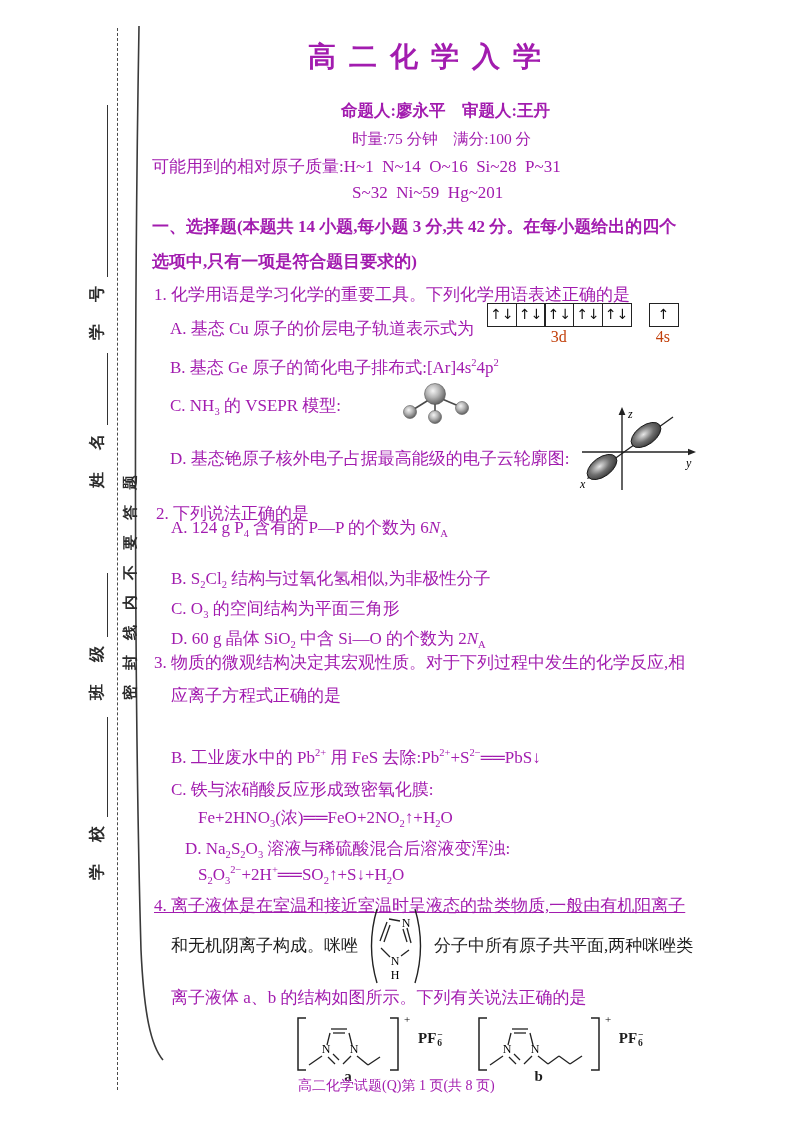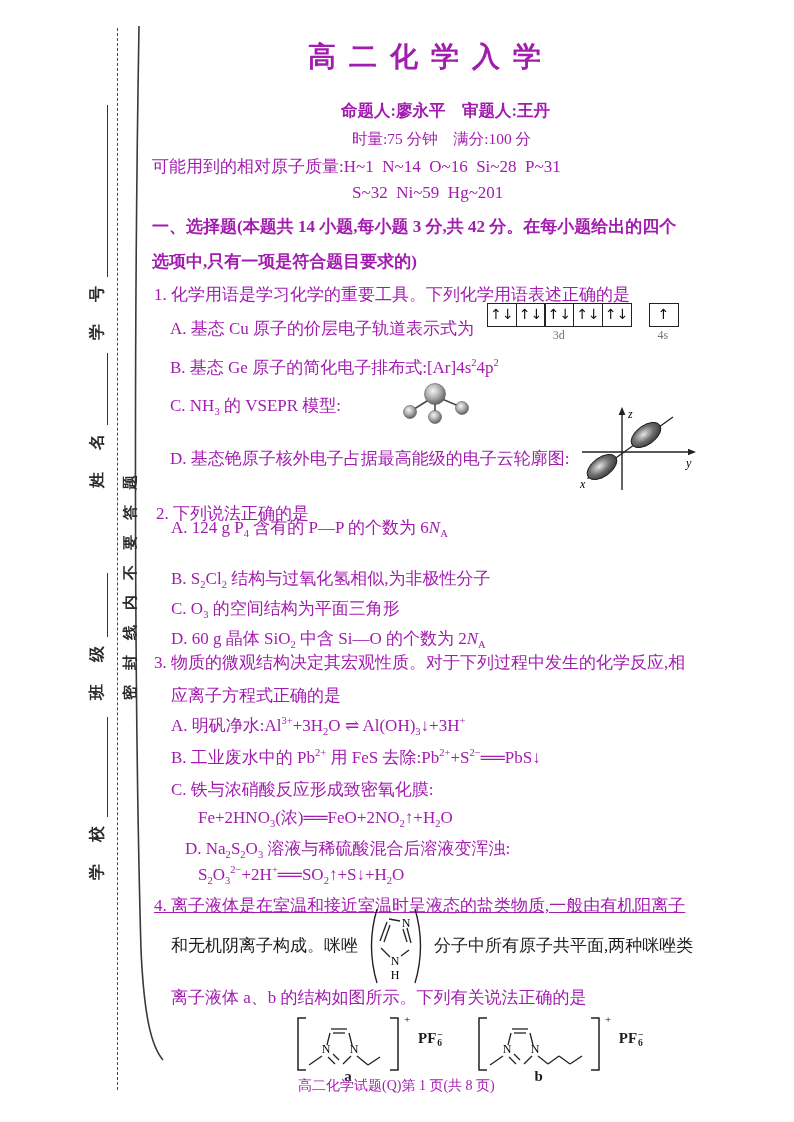--- a/index.html
+++ b/index.html
@@ -17,21 +17,21 @@
   .vfield .lab{letter-spacing:9px;font-weight:bold;}
   .vfield .blank{display:inline-block;border-bottom:1.4px solid #333;height:17px;}
   .seal{position:absolute;transform-origin:0 0;transform:rotate(-90deg);font-size:15px;
         letter-spacing:15px;color:#2b2b2b;white-space:nowrap;font-weight:bold;}
   
   .orb{position:absolute;left:487px;top:303px;display:flex;gap:18px;align-items:flex-start;}
   .orb-group{display:flex;flex-direction:column;align-items:center;}
   .orb-cells{display:flex;}
   .cell{display:inline-block;width:28px;height:22px;border:1.3px solid #222;margin-right:-1.3px;
         text-align:center;font-family:"DejaVu Sans",sans-serif;font-size:14px;line-height:21px;color:#111;}
-  .orb-label{font-size:12px;margin-top:1px;color:#737373;}
+  .orb-label{font-size:16px;margin-top:1px;color:#c2410c;}
   
   .figure{position:absolute;}
   
   .inline-line{position:absolute;display:flex;align-items:center;gap:3px;white-space:nowrap;font-size:17px;}
   
   .structs{position:absolute;left:288px;top:1012px;display:flex;gap:26px;align-items:flex-start;}
   .struct{position:relative;display:flex;align-items:flex-start;}
   .struct .slabel{position:absolute;left:0;top:56px;width:120px;text-align:center;
                   font-weight:bold;font-size:15px;}
   .pf6{font-weight:bold;font-size:15px;margin-left:4px;margin-top:18px;display:inline-flex;align-items:center;}
@@ -140,21 +140,20 @@
   </svg>
 
   <div class="line" style="left:156px;top:502px;">2. 下列说法正确的是</div>
   <div class="line" style="left:171px;top:516px;"><span>A. 124 g P</span><sub>4</sub><span> 含有的 P—P 的个数为 6</span><span class="it">N</span><sub>A</sub></div>
   <div class="line" style="left:171px;top:567px;"><span>B. S</span><sub>2</sub><span>Cl</span><sub>2</sub><span> 结构与过氧化氢相似,为非极性分子</span></div>
   <div class="line" style="left:171px;top:597px;"><span>C. O</span><sub>3</sub><span> 的空间结构为平面三角形</span></div>
   <div class="line" style="left:171px;top:627px;"><span>D. 60 g 晶体 SiO</span><sub>2</sub><span> 中含 Si—O 的个数为 2</span><span class="it">N</span><sub>A</sub></div>
 
   <div class="line" style="left:154px;top:651px;">3. 物质的微观结构决定其宏观性质。对于下列过程中发生的化学反应,相</div>
   <div class="line" style="left:171px;top:684px;font-family:Liberation Serif, serif;">应离子方程式正确的是</div>
-  <div class="line" style="left:171px;top:714px;"><span>A. 明矾净水:Al</span><sup>3+</sup><span>+3H</span><sub>2</sub><span>O </span><span>⇌</span><span> Al(OH)</span><sub>3</sub><span>↓+3H</span><sup>+</sup></div>
   <div class="line" style="left:171px;top:746px;"><span>B. 工业废水中的 Pb</span><sup>2+</sup><span> 用 FeS 去除:Pb</span><sup>2+</sup><span>+S</span><sup>2−</sup><span>══PbS↓</span></div>
   <div class="line" style="left:171px;top:778px;">C. 铁与浓硝酸反应形成致密氧化膜:</div>
   <div class="line" style="left:198px;top:806px;"><span>Fe+2HNO</span><sub>3</sub><span>(浓)══FeO+2NO</span><sub>2</sub><span>↑+H</span><sub>2</sub><span>O</span></div>
   <div class="line" style="left:185px;top:837px;"><span>D. Na</span><sub>2</sub><span>S</span><sub>2</sub><span>O</span><sub>3</sub><span> 溶液与稀硫酸混合后溶液变浑浊:</span></div>
   <div class="line" style="left:198px;top:865px;"><span>S</span><sub>2</sub><span>O</span><sub>3</sub><sup>2−</sup><span>+2H</span><sup>+</sup><span>══SO</span><sub>2</sub><span>↑+S↓+H</span><sub>2</sub><span>O</span></div>
 
   <div class="line" style="left:154px;top:894px;text-decoration:underline;">4. 离子液体是在室温和接近室温时呈液态的盐类物质,一般由有机阳离子</div>
 
   <div class="inline-line" style="left:171px;top:903px;">
     <span>和无机阴离子构成。咪唑</span>

